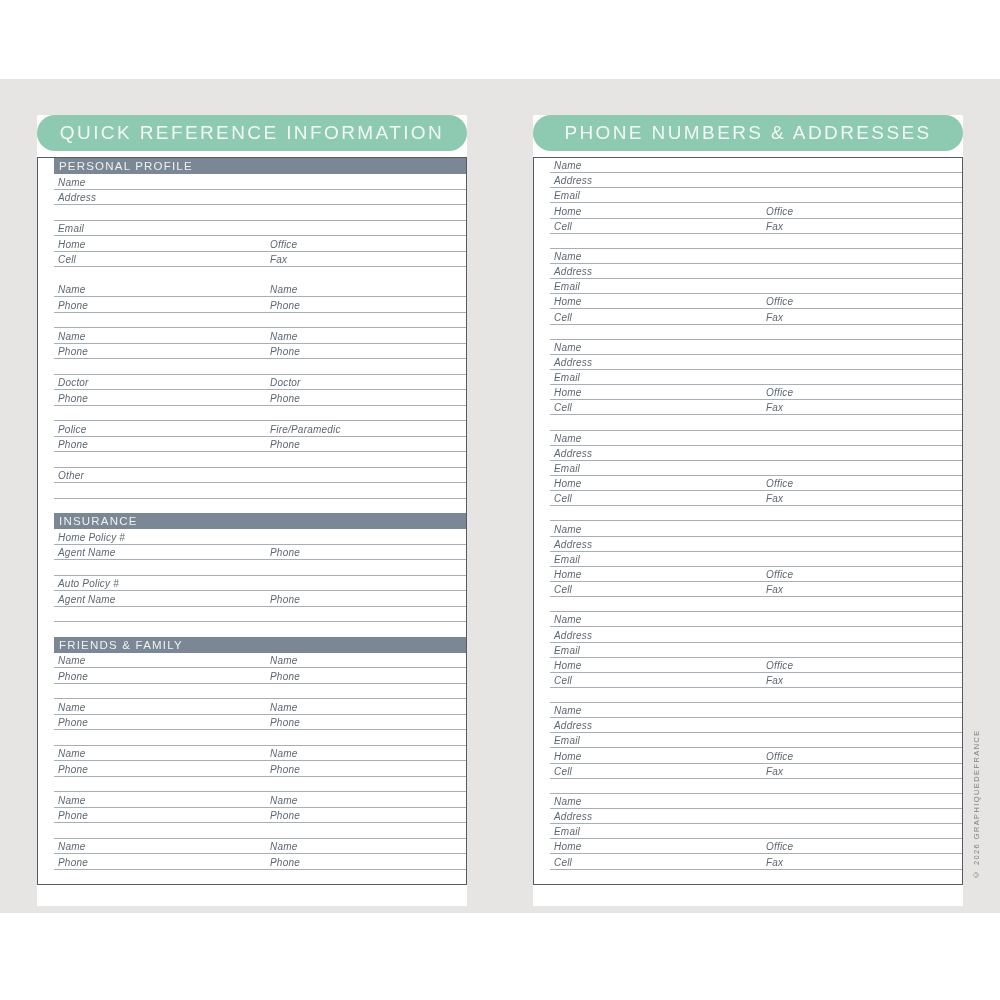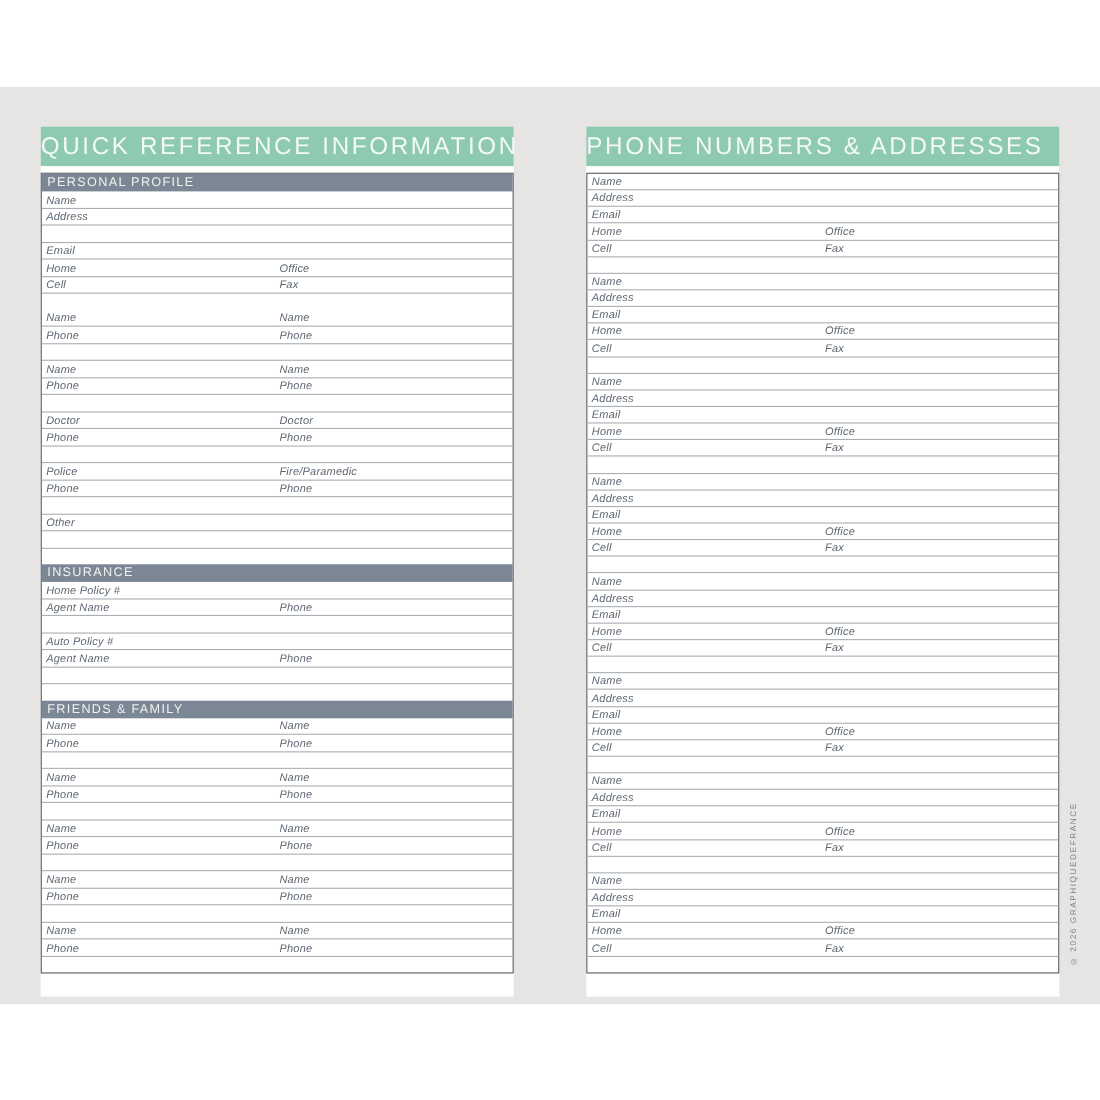--- a/index.html
+++ b/index.html
@@ -14,30 +14,31 @@
   }
   .page{
     position:absolute;top:115px;height:791px;width:430px;
     background:var(--page,#ffffff);
   }
   .page-left{left:37px;}
   .page-right{left:533px;}
   .title-band{
     height:36px;width:100%;
     background:var(--accent_green,#8ec9b1);
-    display:flex;align-items:center;
+    display:flex;align-items:center;justify-content:center;
     color:var(--title_text,#f3f9f6);
-    font-size:22px;letter-spacing:2.4px;font-weight:300;
+    font-size:19px;letter-spacing:2.4px;font-weight:300;
     white-space:nowrap;
+    border-radius:18px;
   }
   .content-box{
     position:absolute;left:0;right:0;top:42px;bottom:21px;
     border:1px solid var(--box_border,#565c63);
     background:#ffffff;
-    display:flex;flex-direction:column;
+    display:flex;flex-direction:column;padding-left:16px;
   }
   .sec-band{
     flex:0 0 16px;height:16px;
     background:var(--band_gray,#7b8795);
     color:var(--band_text,#eef2f0);
     font-size:11.5px;letter-spacing:1.2px;font-weight:300;
     display:flex;align-items:center;padding-left:5px;
     white-space:nowrap;overflow:hidden;
   }
   .frow{flex:1 1 0;min-height:0;position:relative;}

